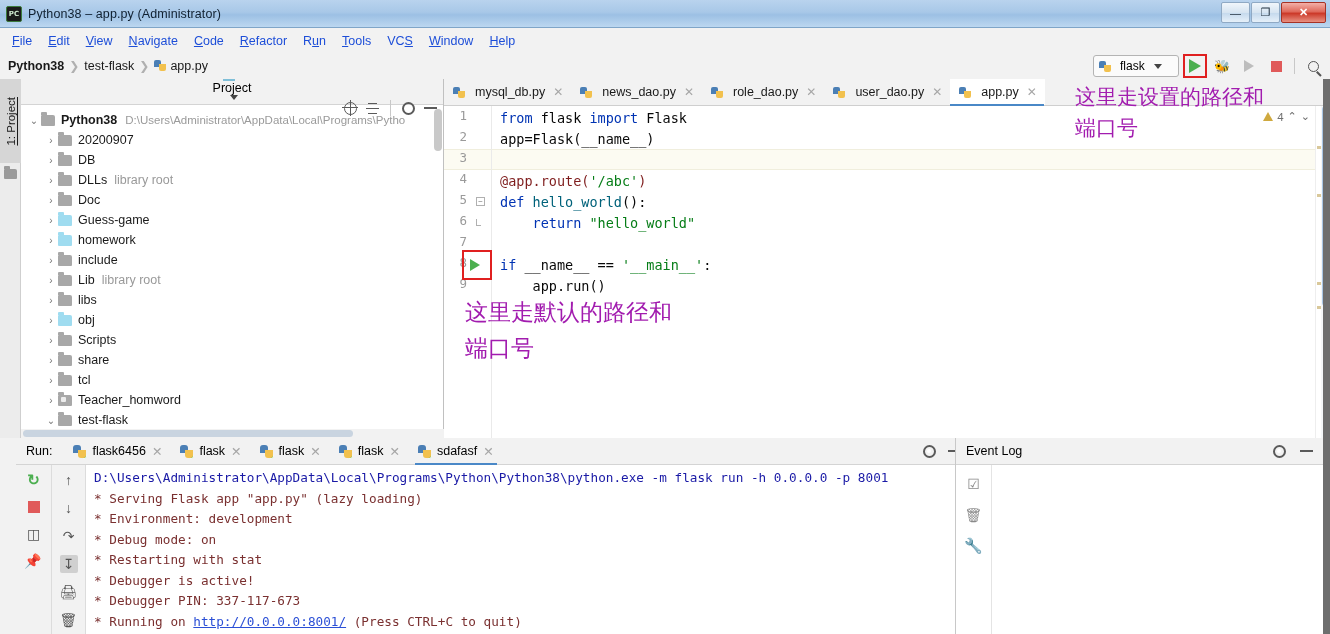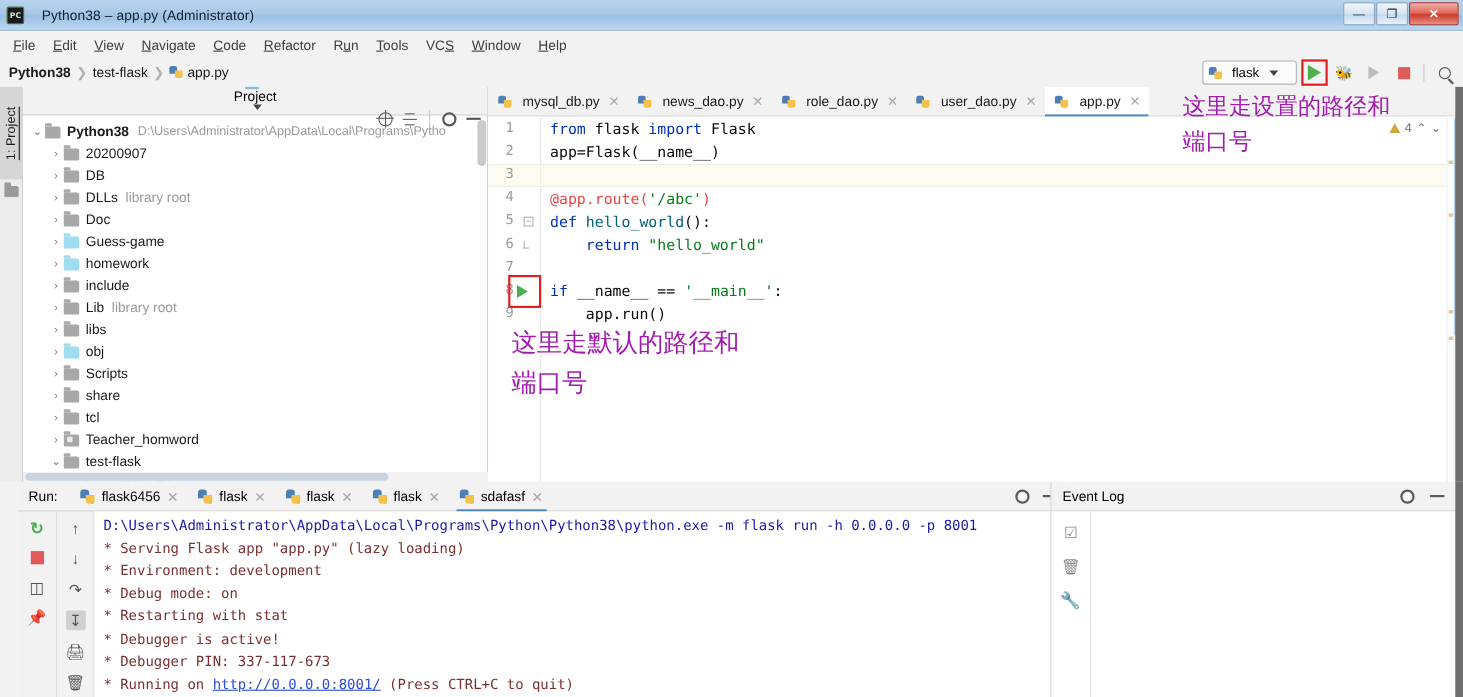--- a/index.html
+++ b/index.html
@@ -20,21 +20,21 @@
   }
 
   
   .titlebar {
     position: absolute; left: 0; top: 0; width: 1330px; height: 28px;
     background: linear-gradient(180deg,#b9d3ee 0%,#a8c8e8 45%,#9cc0e4 55%,#bcd7f0 100%);
     border-bottom: 1px solid #7fa5c8;
     display: flex; align-items: center;
   }
   .title-icon {
-    width: 16px; height: 16px; margin-left: 6px; margin-right: 16px;
+    width: 16px; height: 16px; margin-left: 6px; margin-right: 6px;
     background: #1b1b1b; border: 1px solid #3c7a3c; border-radius: 2px;
     color: #cfe8cf; font-size: 7px; line-height: 14px; text-align: center;
     font-family: "DejaVu Sans", sans-serif; font-weight: bold;
   }
   .title-text { font-size: 12.5px; color: #102030; letter-spacing: .1px; }
   .win-btns { position: absolute; right: 4px; top: 2px; display: flex; gap: 1px; }
   .win-btn {
     width: 29px; height: 21px;
     border: 1px solid #8fa9c4; border-radius: 2px;
     background: linear-gradient(180deg,#f1f6fb 0%,#d6e4f1 50%,#c3d8ec 51%,#e6f0f9 100%);
@@ -46,21 +46,21 @@
     background: linear-gradient(180deg,#f3b0a8 0%,#df6a5c 45%,#cc3a2a 55%,#e89182 100%);
     border-color: #a63225; color: #fff; font-weight: bold;
   }
 
   
   .menubar {
     position: absolute; left: 0; top: 28px; width: 1330px; height: 25px;
     background: #f2f2f2; display: flex; align-items: center; padding-left: 4px;
   }
   .menu-item {
-    padding: 3px 8px; font-size: 12.5px; color: #404040; cursor: default;
+    padding: 3px 8px; font-size: 12.5px; color: #1d4ed8; cursor: default;
   }
   .menu-item u { text-decoration: underline; }
 
   
   .navbar {
     position: absolute; left: 0; top: 53px; width: 1330px; height: 26px;
     background: #f2f2f2; display: flex; align-items: center; padding-left: 8px;
   }
   .crumb { font-size: 12.5px; color: #1a1a1a; }
   .crumb.bold { font-weight: bold; }
@@ -275,21 +275,21 @@
     font-size: 13.5px; line-height: 21px; padding-top: 1px;
   }
   .cline { position: absolute; left: 8px; white-space: pre; text-align: center; }
   .hl-line {
     position: absolute; left: 0; right: 0; height: 21px; background: #fcfbf2;
     border-top: 1px solid #f0eedd; border-bottom: 1px solid #f0eedd;
   }
   .k-kw { color: #0033b3; }
   .k-fn { color: #00627a; }
   .k-str { color: #067d17; }
-  .k-dec { color: #ef4444; }
+  .k-dec { color: #7f1d1d; }
   .k-plain { color: #080808; }
 
   .err-stripe {
     position: absolute; right: 0; top: 27px; width: 15px; height: 332px; background: #fff;
     border-left: 1px solid #eee;
   }
   .err-stripe .mark { position: absolute; left: 1px; width: 11px; height: 3px; background: #d9c89a; }
   .ed-scroll {
     position: absolute; right: 0; top: 27px; width: 9px; height: 332px; background: #f4f6f8;
   }

